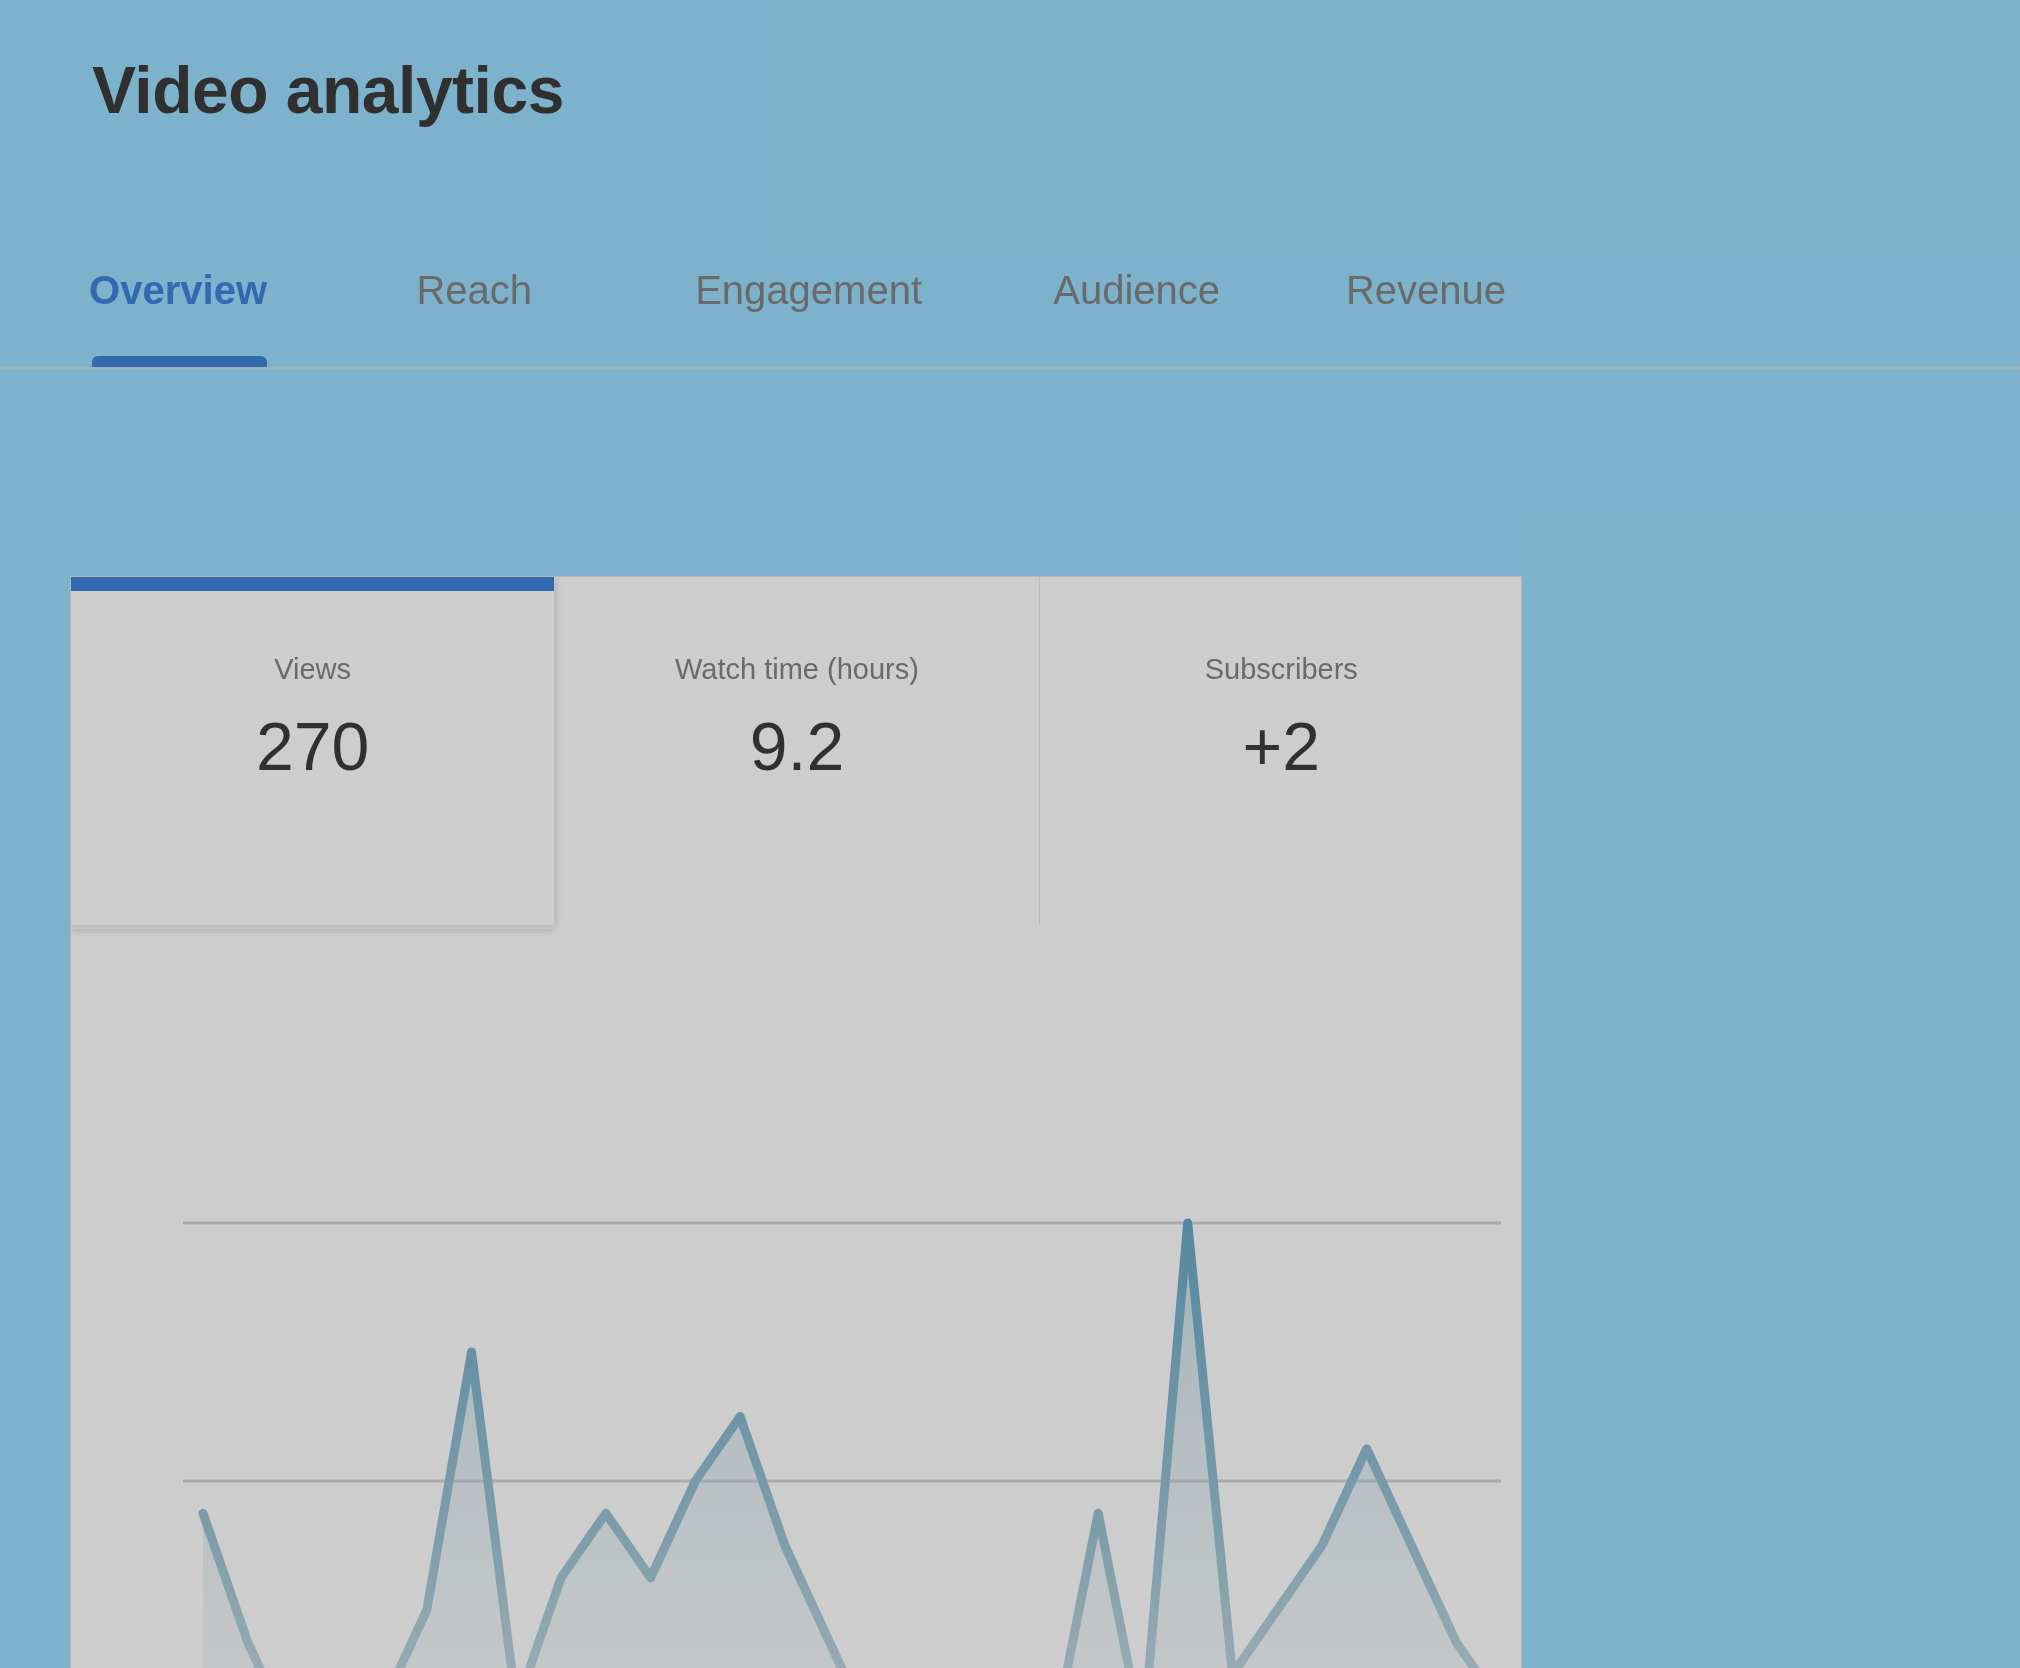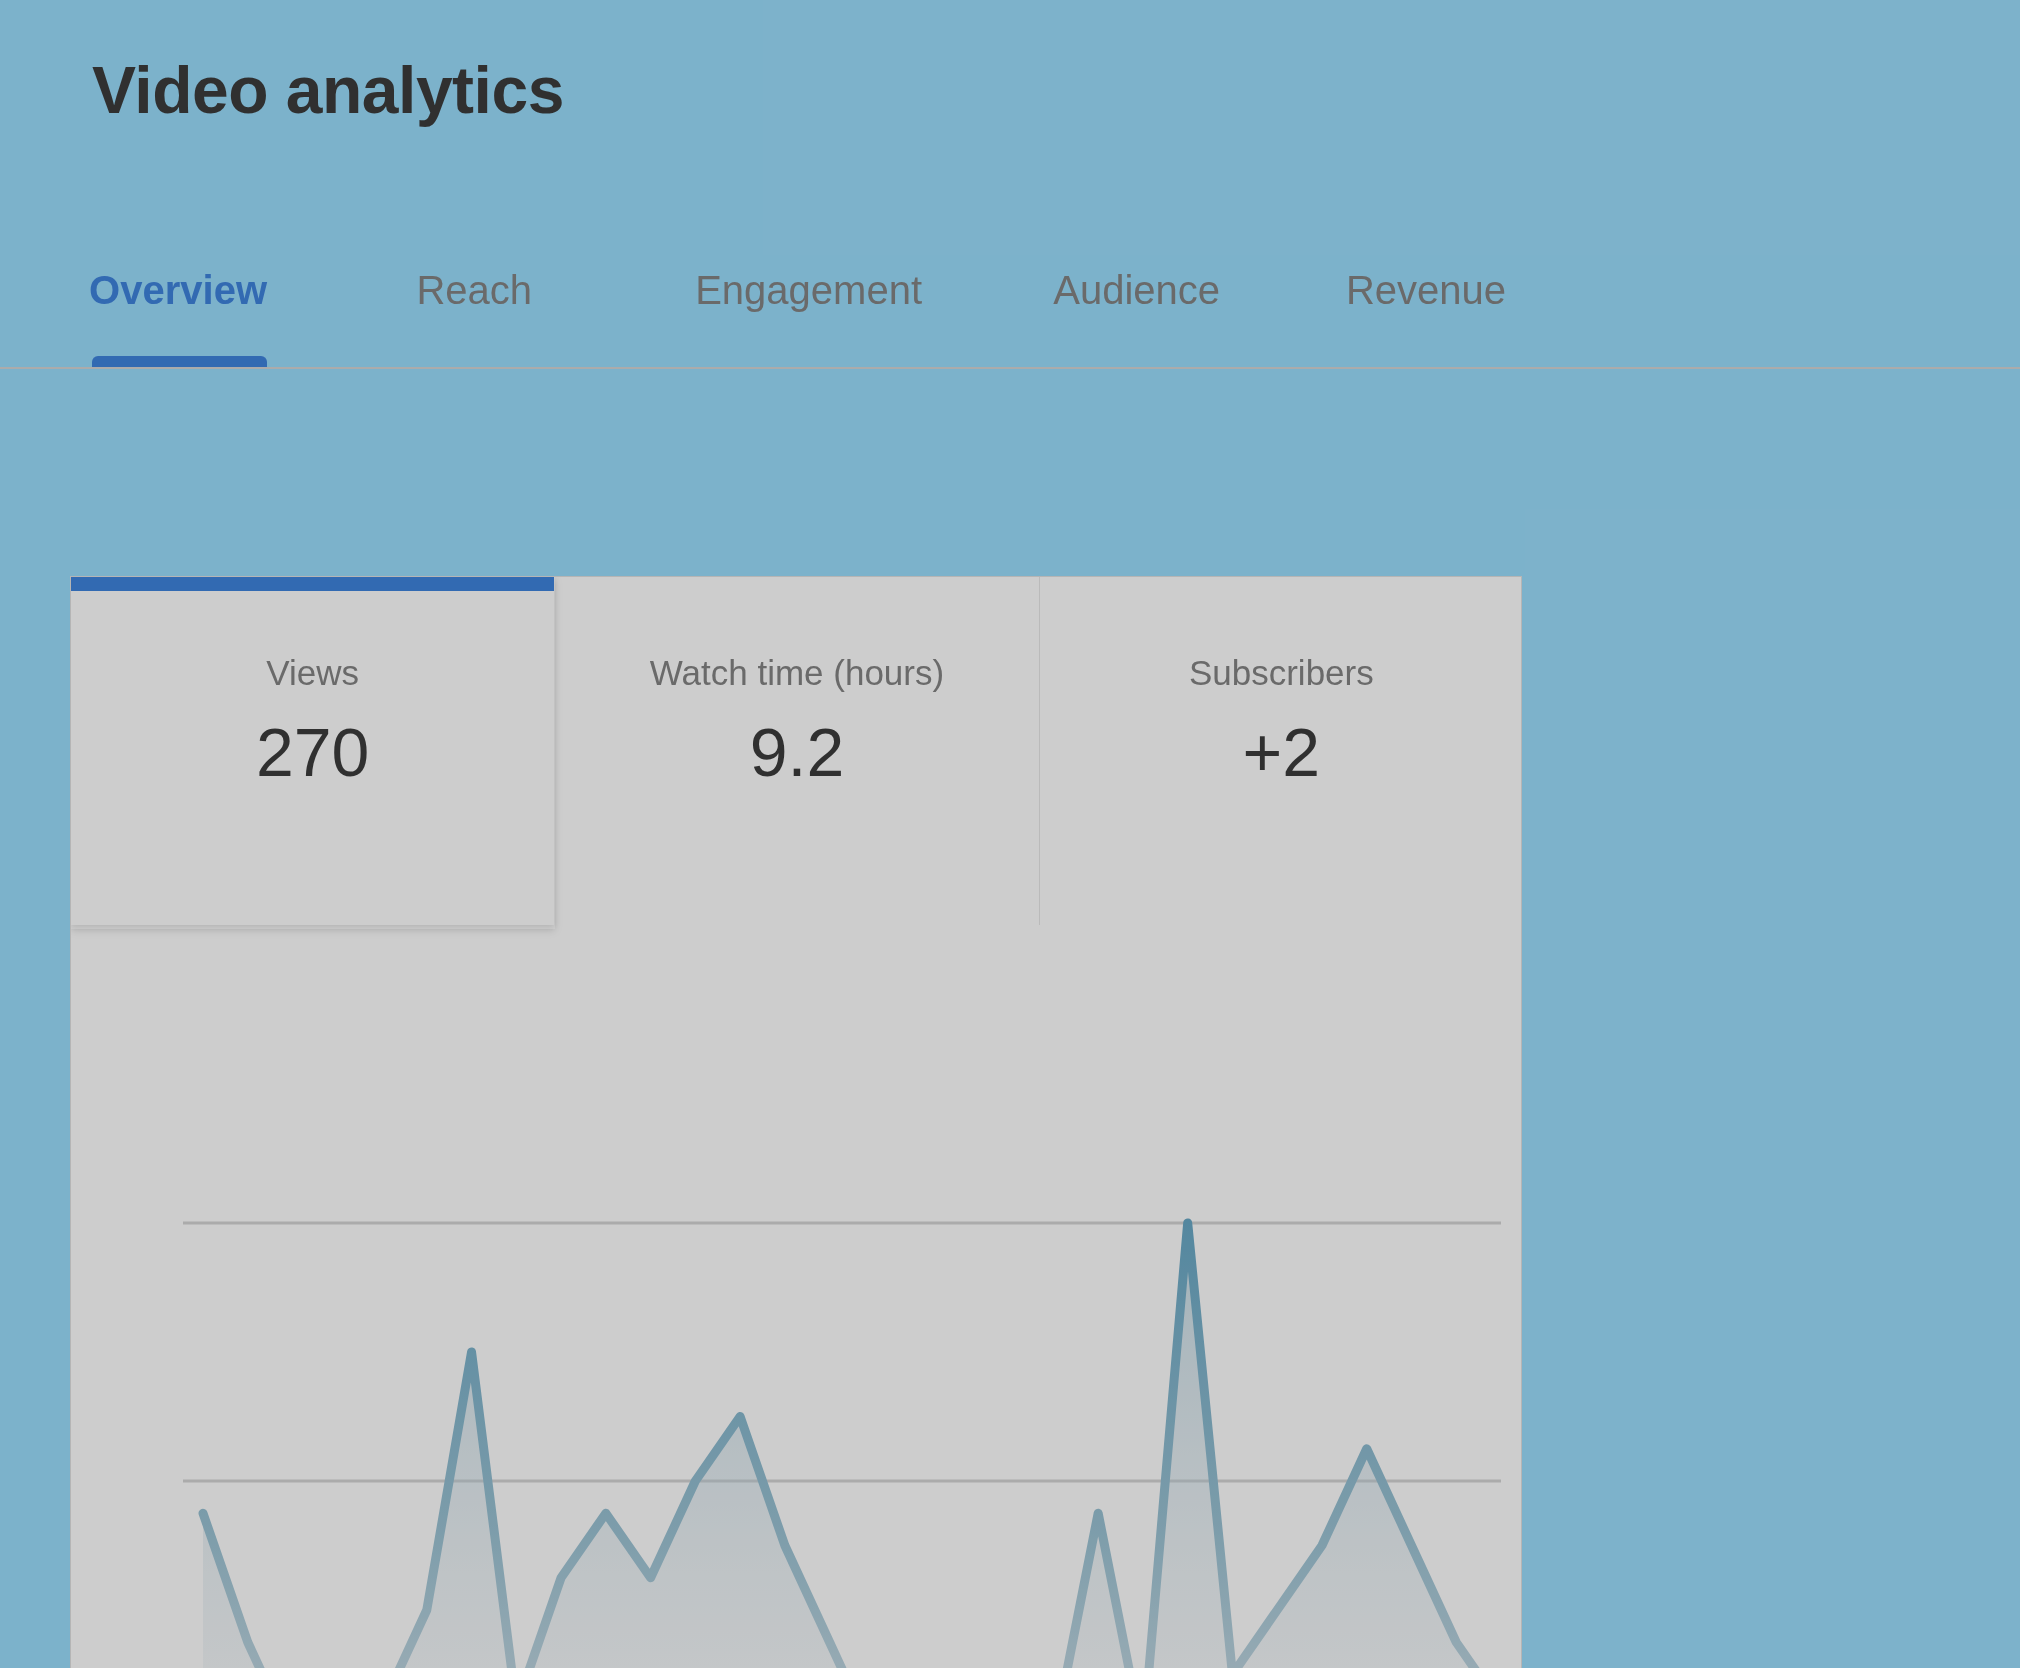--- a/index.html
+++ b/index.html
@@ -173,21 +173,21 @@
     top: 0;
     width: 100%;
     height: 14px;
     background: transparent;
   }
   .metric.selected .metric-accent {
     background: #065fd4;
   }
   .metric-label {
     margin-top: 78px;
-    font-size: 35px;
+    font-size: 29px;
     font-weight: 400;
     color: #606060;
     line-height: 1;
     white-space: nowrap;
   }
   .metric-value {
     margin-top: 26px;
     font-size: 68px;
     font-weight: 400;
     color: #030303;

